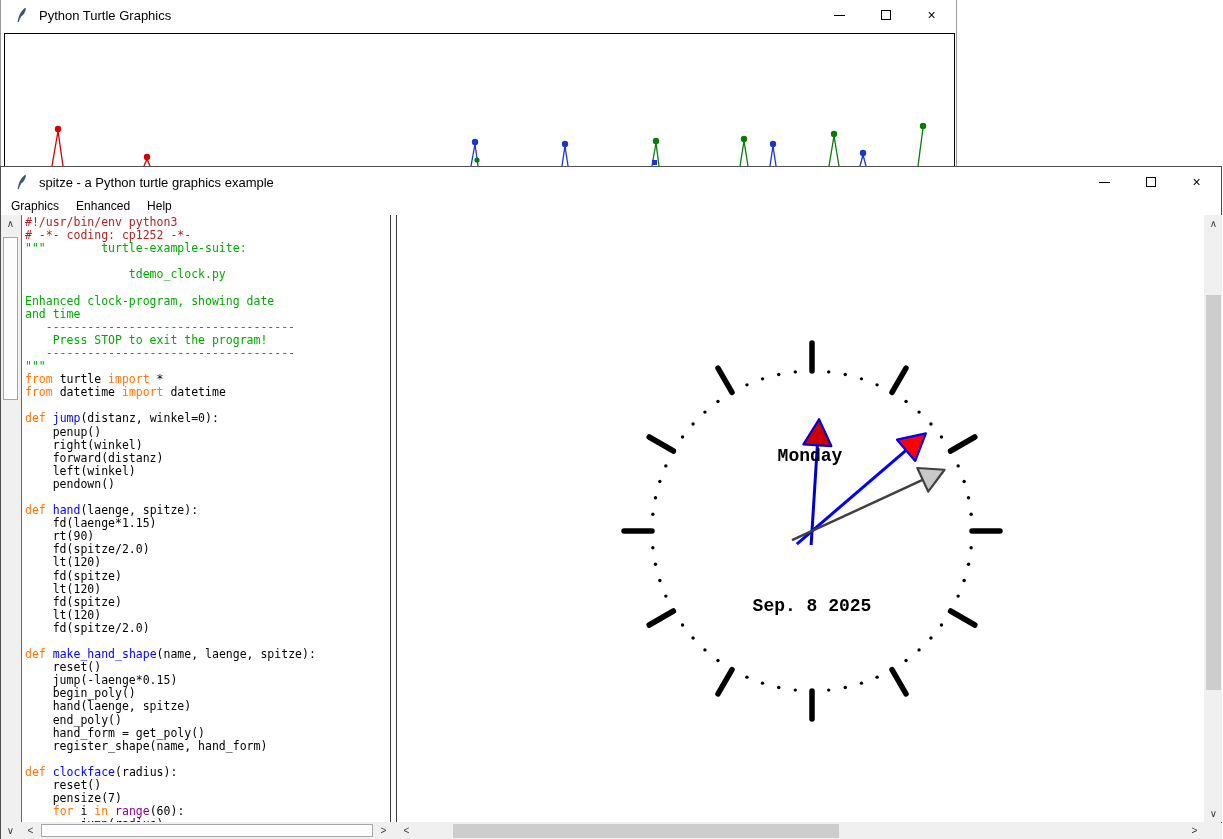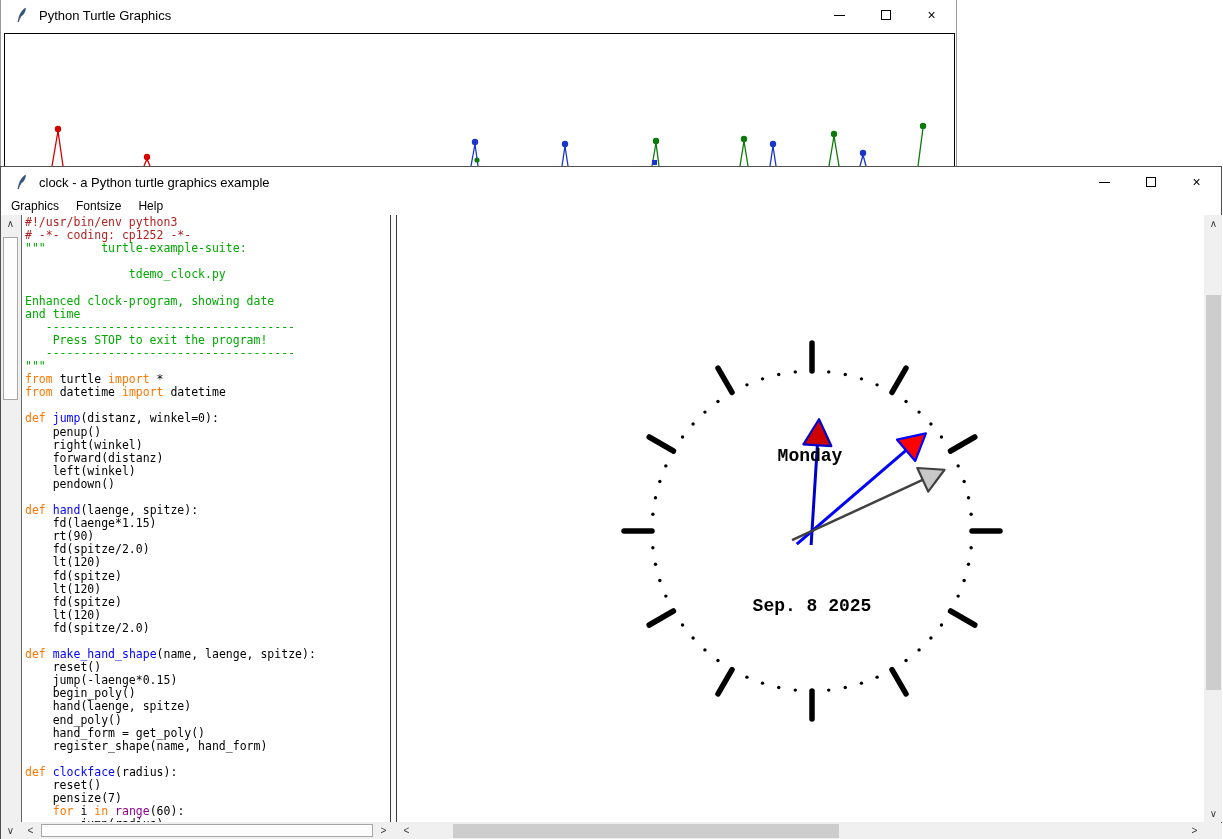--- a/index.html
+++ b/index.html
@@ -133,35 +133,35 @@
         </svg>
     </div>
   </section>
 
   <section class="front-window">
     <div class="titlebar">
       <svg class="app-icon" viewBox="0 0 16 16">
         <path d="M11.2 0.8 C 8.6 2.6, 5.6 6.4, 4.6 10.6 L 3.6 14.8 L 4.8 14.9 C 5.3 12.4, 5.9 10.8, 7.0 9.2 C 9.6 8.4, 11.5 4.6, 11.9 1.4 Z" fill="#33557d"></path>
         <path d="M3.9 15.2 L 10.4 2.6" stroke="#33557d" stroke-width="0.7" fill="none"></path>
       </svg>
-      <span class="title-text">clock - a Python turtle graphics example</span>
+      <span class="title-text">spitze - a Python turtle graphics example</span>
       <div class="winbtns">
         <span class="winbtn">
             <i class="glyph-min"></i>
           </span>
         <span class="winbtn">
             <i class="glyph-max"></i>
           </span>
         <span class="winbtn glyph-close">×</span>
       </div>
     </div>
 
     <nav class="menubar">
       <span class="menu-item">Graphics</span>
-      <span class="menu-item">Fontsize</span>
+      <span class="menu-item">Enhanced</span>
       <span class="menu-item">Help</span>
     </nav>
 
     <div class="sb-track vbar-left">
       <span class="sb-arrow" style="left:1px; top:1px;">∧</span>
       <span class="sb-thumb-light" style="left:1px; top:22px; width:15px; height:163px;"></span>
       <span class="sb-arrow" style="left:1px; top:608px;">∨</span>
     </div>
 
     <div class="code-pane">

